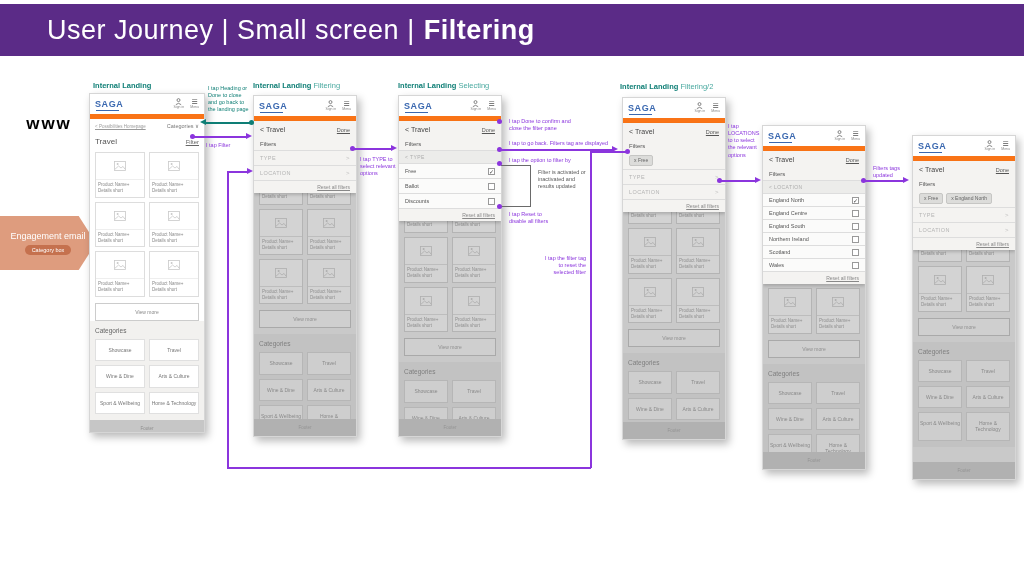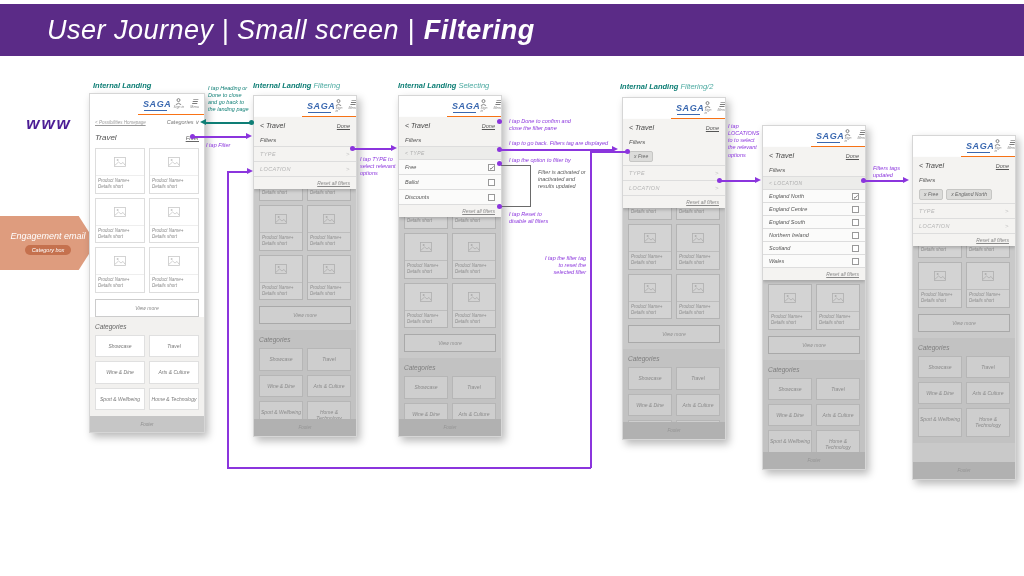--- a/index.html
+++ b/index.html
@@ -1,24 +1,24 @@
 <!DOCTYPE html>
 <html><head>
 <meta charset="utf-8">
 <style>
   html,body{margin:0;padding:0;background:#fff;font-family:"Liberation Sans",sans-serif;}
-  .slide{position:relative;width:1024px;height:576px;background:#ffffff;overflow:hidden;font-style:italic;}
+  .slide{position:relative;width:1024px;height:576px;background:#ffffff;overflow:hidden;}
 
   
   .topbar{position:absolute;left:0;top:4px;width:100%;height:52px;background:#5b2b87;display:flex;align-items:center;padding-left:47px;box-sizing:border-box;}
   .topbar .t-reg{color:#fff;font-size:27px;font-weight:400;letter-spacing:.5px;}
   .topbar .t-bold{color:#fff;font-size:27px;font-weight:bold;margin-left:9px;letter-spacing:.5px;}
 
   
-  .www{position:absolute;left:18px;top:114px;width:62px;text-align:center;font-weight:bold;font-size:17px;letter-spacing:2px;color:#4c1d95;}
+  .www{position:absolute;left:18px;top:114px;width:62px;text-align:center;font-weight:bold;font-size:17px;letter-spacing:2px;color:#000000;}
   .flow-arrow{position:absolute;left:0;color:#fff;text-align:center;box-sizing:border-box;
     clip-path:polygon(0 0,82% 0,100% 50%,82% 100%,0 100%);display:flex;flex-direction:column;align-items:center;justify-content:center;}
   .fa1{top:137px;width:96px;height:55px;background:#70909d;}
   .fa2{top:216px;width:96px;height:54px;background:#de9c7e;}
   .fa-title{font-size:9px;line-height:1.15;width:80%;}
   .fa-tag{margin-top:3px;font-size:5.5px;line-height:1.15;border-radius:8px;padding:2px 7px;color:#fff;}
   .fa1 .fa-tag{background:#507485;}
   .fa2 .fa-tag{background:#c5714e;}
 
   
@@ -29,21 +29,21 @@
   
   .phone{position:absolute;background:#fff;border:1px solid #d6d6d6;box-shadow:3px 4px 8px rgba(0,0,0,.28);
     display:flex;flex-direction:column;overflow:hidden;box-sizing:border-box;z-index:1;}
   #phone1{left:89px;top:93px;width:116px;height:340px;}
   #phone2{left:253px;top:95px;width:104px;height:342px;}
   #phone3{left:398px;top:95px;width:104px;height:342px;}
   #phone4{left:622px;top:97px;width:104px;height:343px;}
   #phone5{left:762px;top:125px;width:104px;height:345px;}
   #phone6{left:912px;top:135px;width:104px;height:345px;}
 
-  .p-header{height:20px;flex:none;display:flex;align-items:center;justify-content:space-between;padding:0 5px;border-bottom:1px solid #f97316;background:#fff;margin-left:48px;}
+  .p-header{height:20px;flex:none;display:flex;align-items:center;justify-content:space-between;padding:0 5px;border-bottom:5px solid #f97316;background:#fff;}
   .logo{color:#3a68b0;font-weight:bold;font-size:9px;letter-spacing:.6px;line-height:1;position:relative;}
   .logo::after{content:"";position:absolute;left:1px;right:4px;bottom:-2.5px;height:1px;background:#3a68b0;}
   .hdr-icons{display:flex;gap:6px;}
   .hdr-icon{display:flex;flex-direction:column;align-items:center;color:#666;line-height:1;}
   .hdr-glyph{font-size:7px;color:#555;}
   .hdr-lbl{font-size:3.5px;color:#888;margin-top:1px;}
 
   
   .crumb-row{display:flex;justify-content:space-between;align-items:center;padding:4px 5px 2px;}
   .breadcrumb{font-size:4.5px;color:#9a9a9a;text-decoration:underline;}

